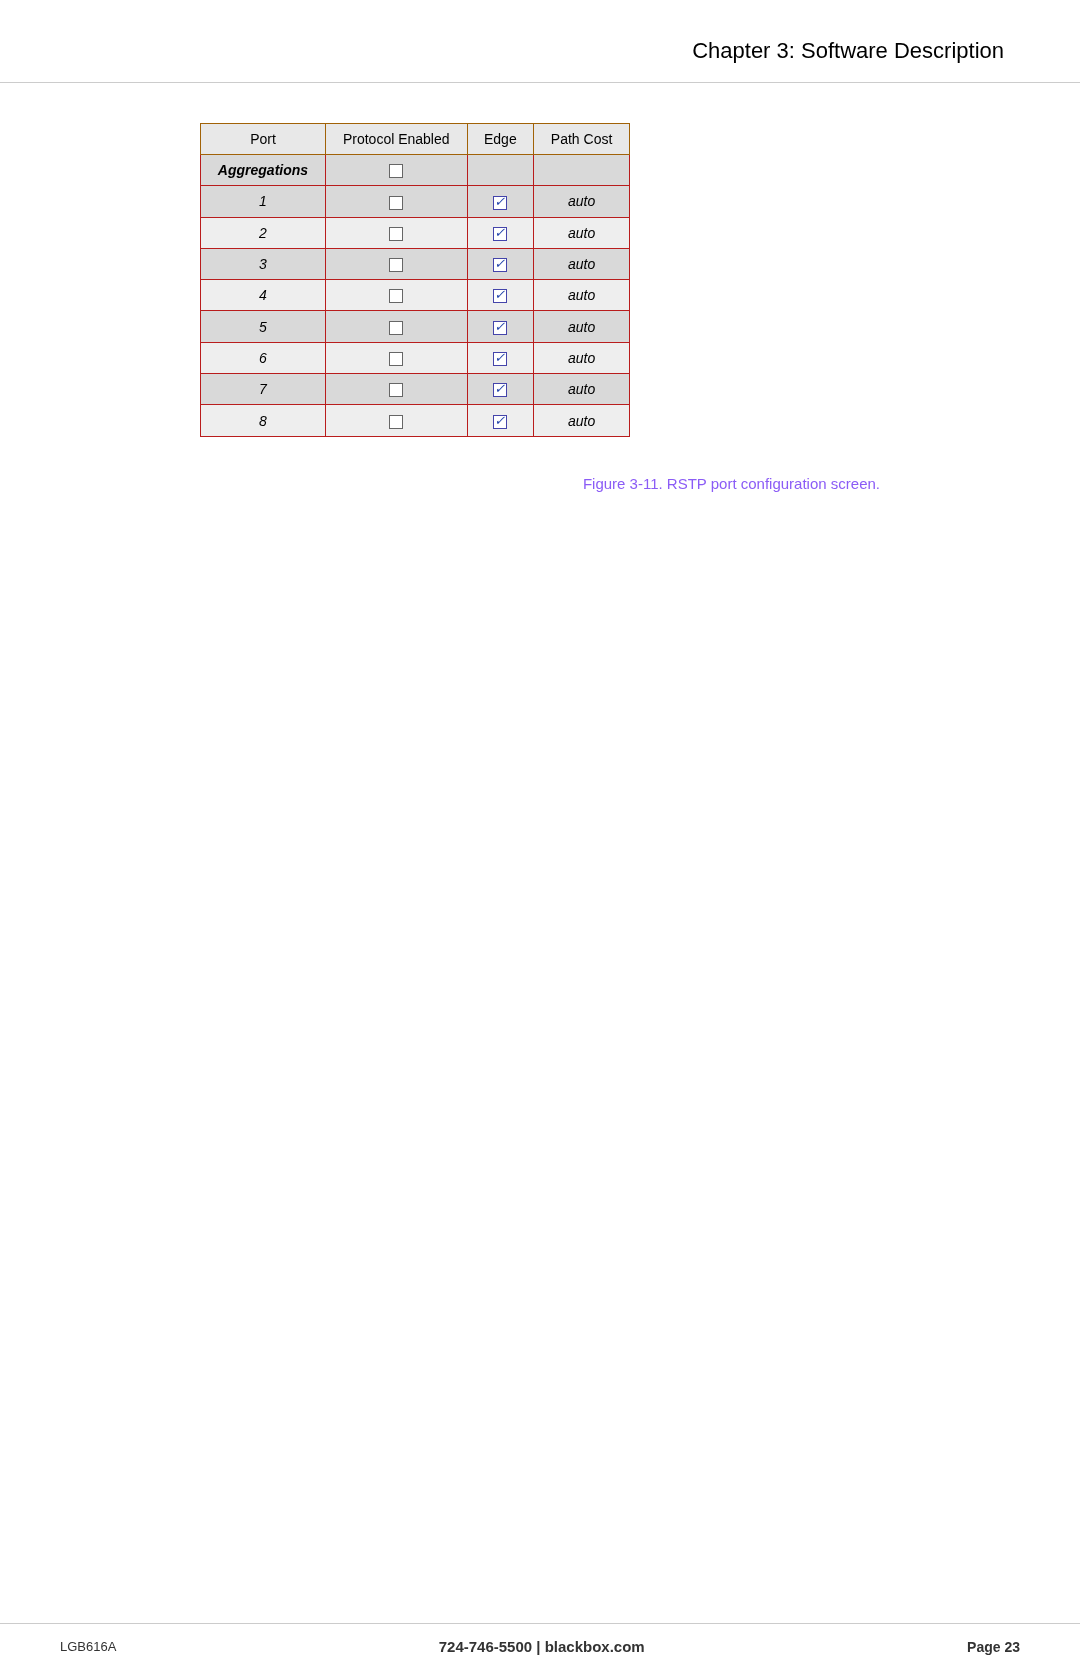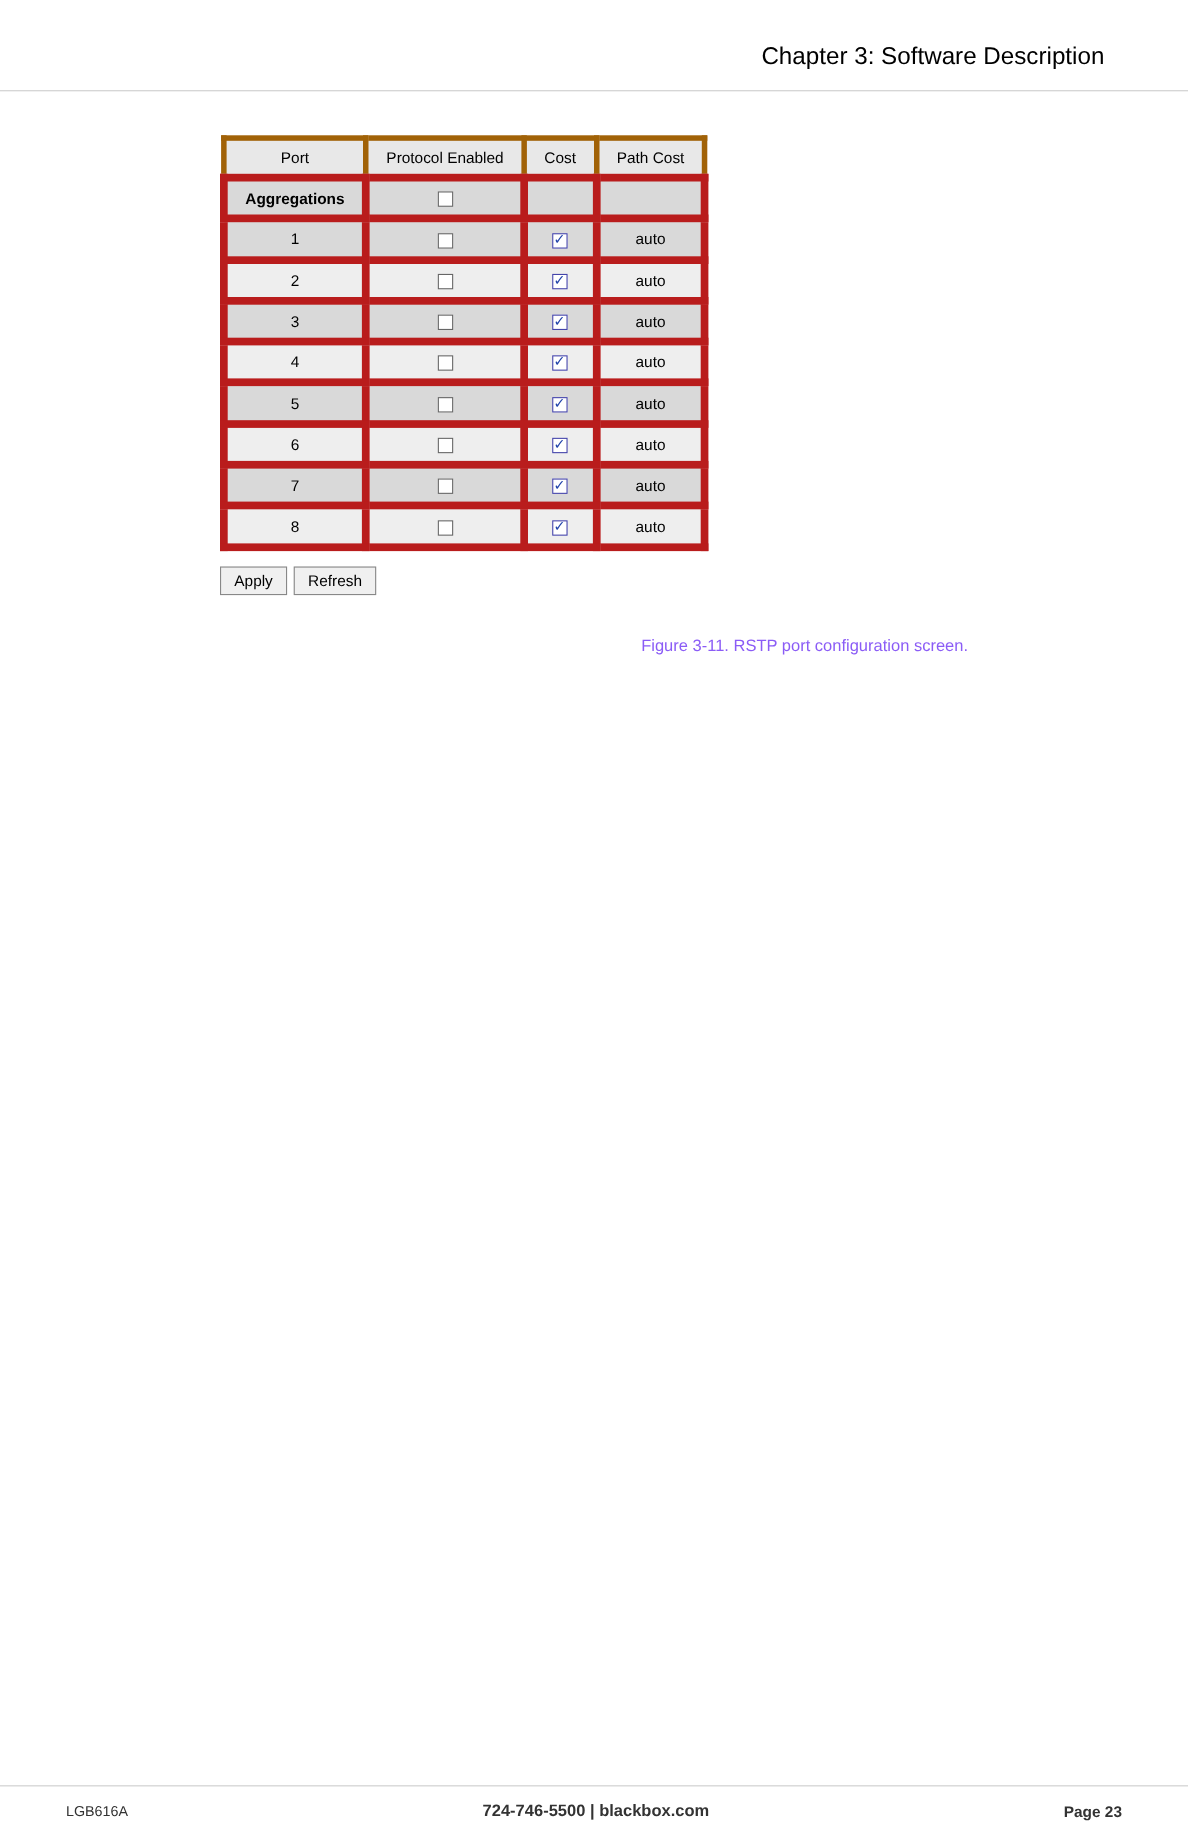--- a/index.html
+++ b/index.html
@@ -39,32 +39,33 @@
 
     .config-table {
       border-collapse: collapse;
       border: 1.5px solid #aaaaaa;
       background: #ffffff;
       min-width: 430px;
     }
 
     .config-table th {
       background: #e8e8e8;
-      border: 5px solid #a16207;
+      border: 1px solid #a16207;
       padding: 7px 16px;
       font-weight: normal;
       font-size: 14px;
       text-align: center;
     }
 
     .config-table td {
-      border: 7px solid #b91c1c;
+      border: 1px solid #b91c1c;
       padding: 7px 16px;
       font-size: 14px;
       text-align: center;
+      font-style: italic;
     }
 
     .row-odd {
       background: #d9d9d9;
     }
 
     .row-even {
       background: #eeeeee;
     }
 
@@ -168,21 +169,21 @@
 </div>
 
 <div class="page-content">
 
 
   <table class="config-table">
     <thead>
       <tr>
         <th>Port</th>
         <th>Protocol Enabled</th>
-        <th>Cost</th>
+        <th>Edge</th>
         <th>Path Cost</th>
       </tr>
     </thead>
     <tbody>
 
       <tr class="row-aggregations">
         <td class="port-cell"><strong>Aggregations</strong></td>
         <td>
           <span class="checkbox-unchecked"></span>
         </td>
@@ -273,24 +274,20 @@
           <span class="checkbox-unchecked"></span>
         </td>
         <td>
           <span class="checkbox-checked"></span>
         </td>
         <td class="path-cost-cell">auto</td>
       </tr>
     </tbody>
   </table>
 
-  <div class="button-row">
-    <button class="btn">Apply</button>
-    <button class="btn">Refresh</button>
-  </div>
 
   <div class="figure-caption">Figure 3-11. RSTP port configuration screen.</div>
 
 </div>
 
 <div class="page-footer">
   <span class="footer-model">LGB616A</span>
   <span class="footer-contact">724-746-5500  |  blackbox.com</span>
   <span class="footer-page">Page 23</span>
 </div>

